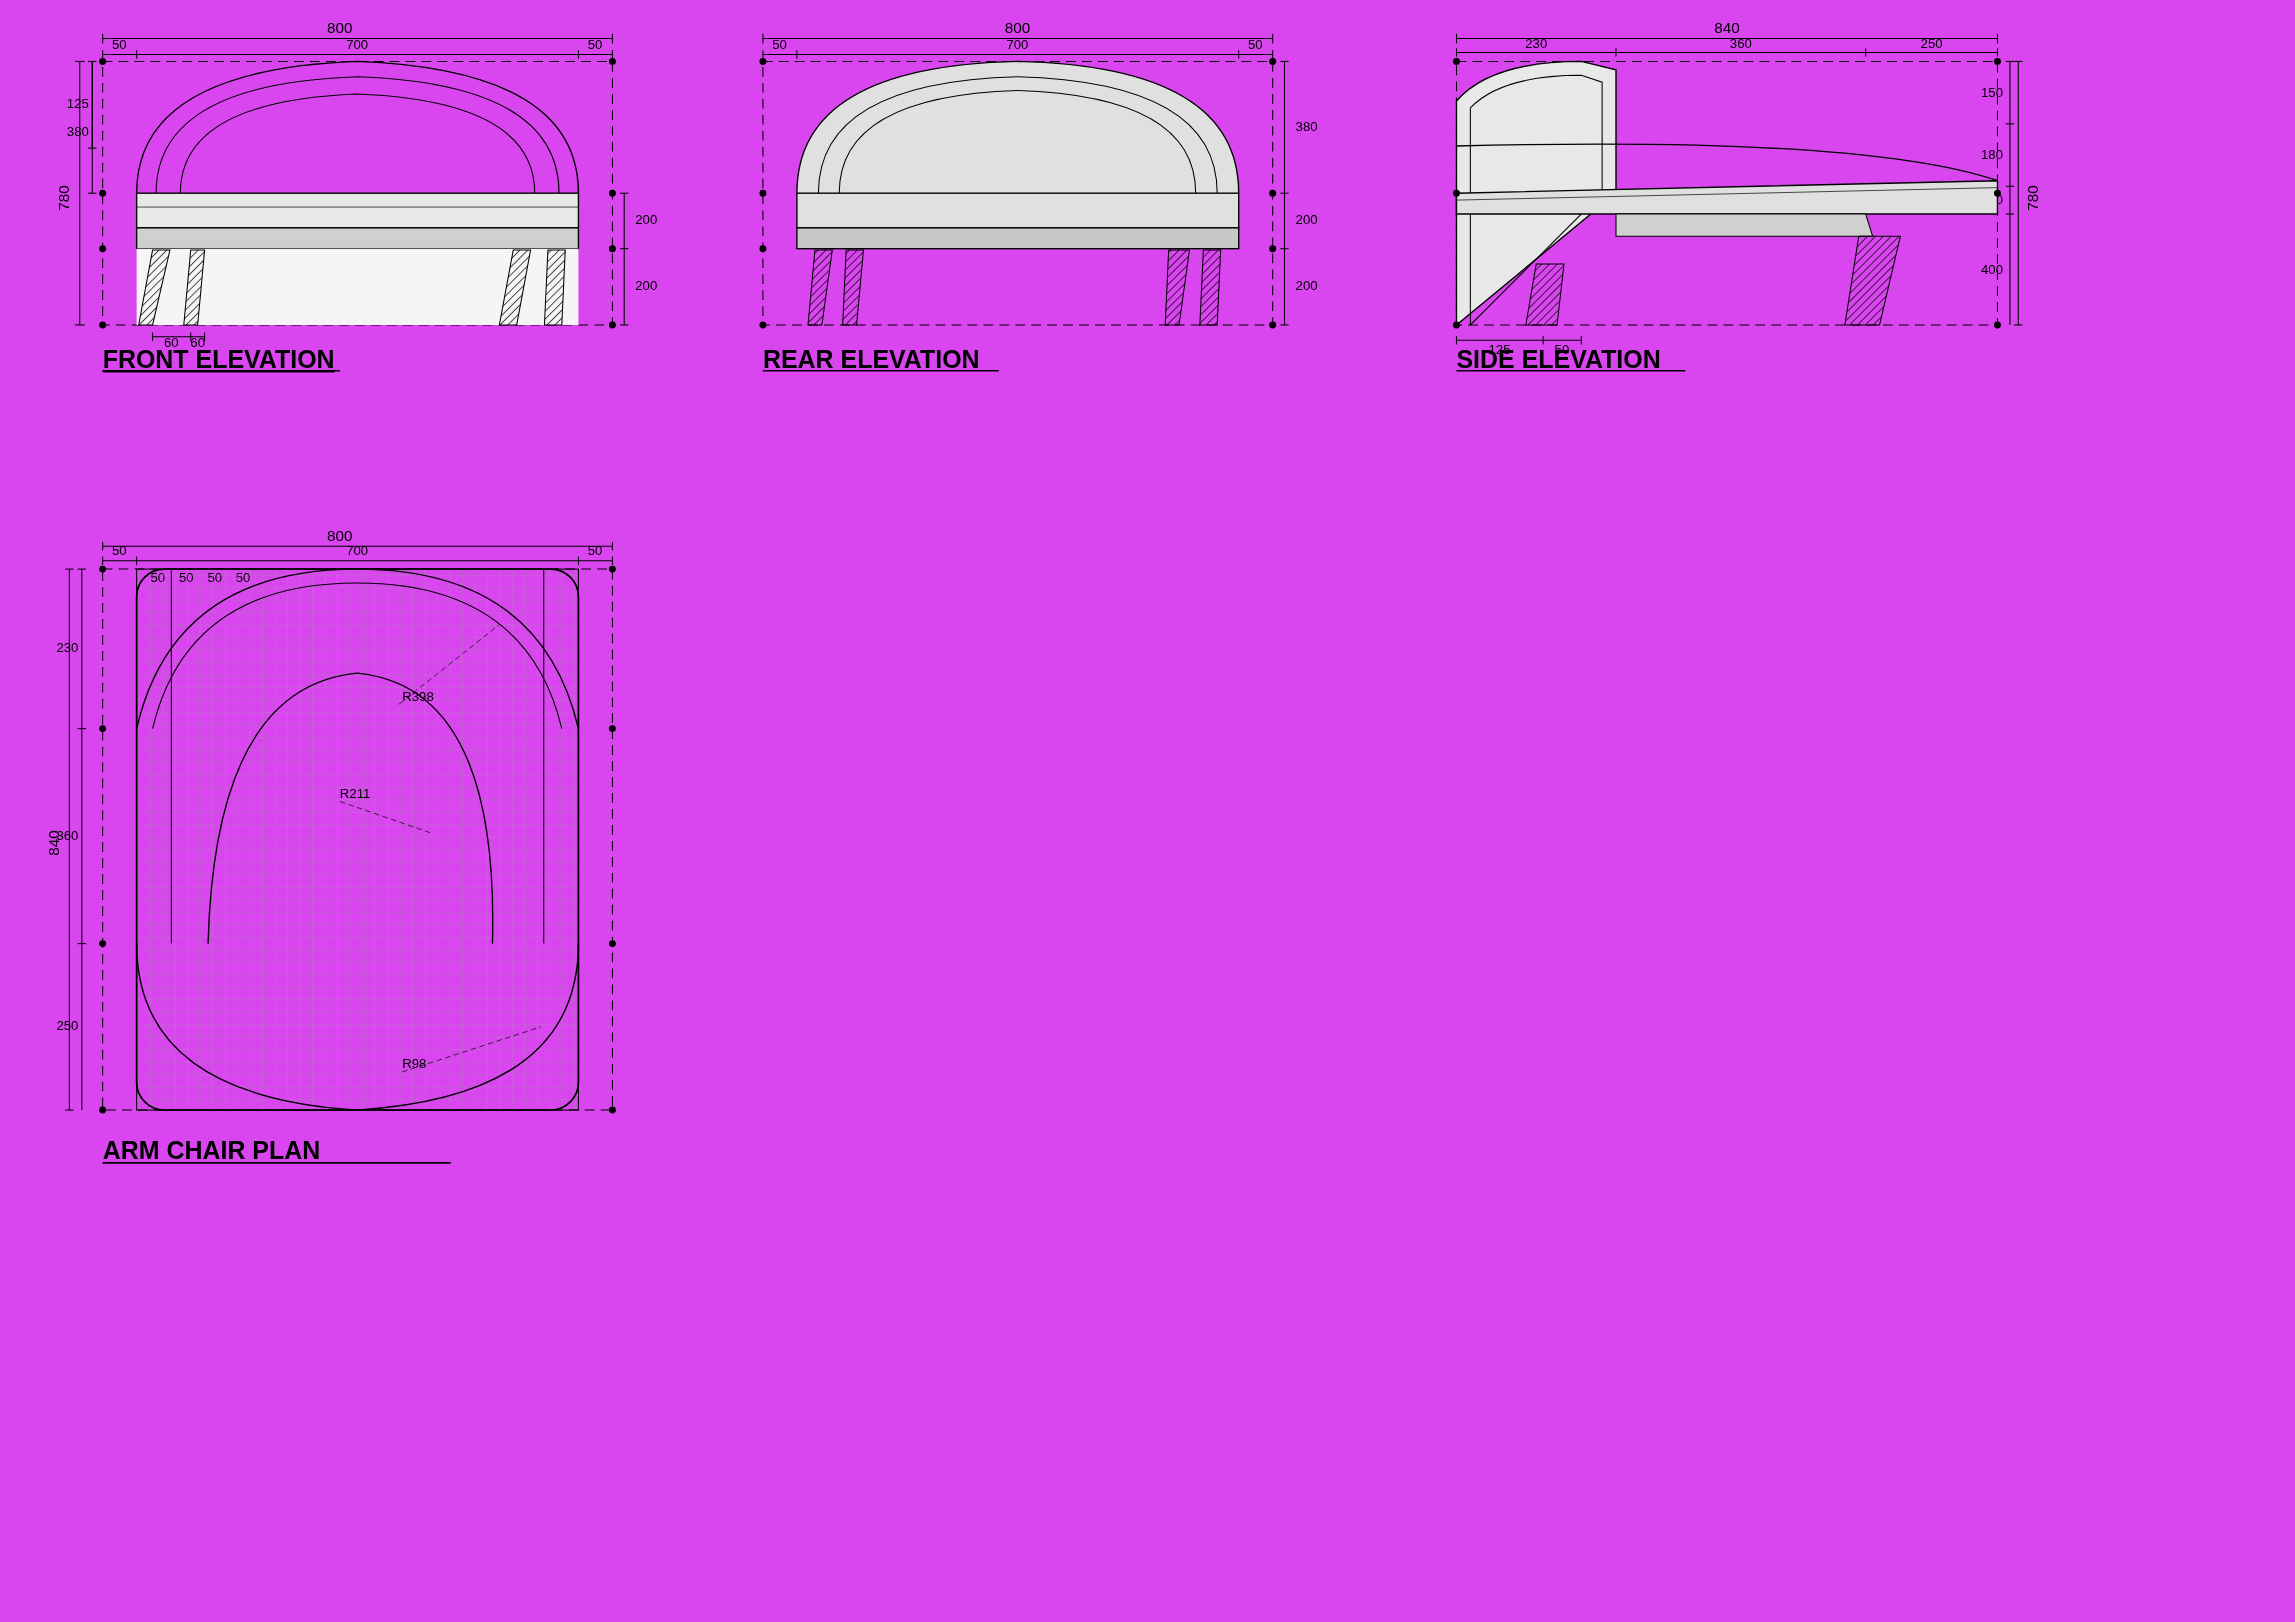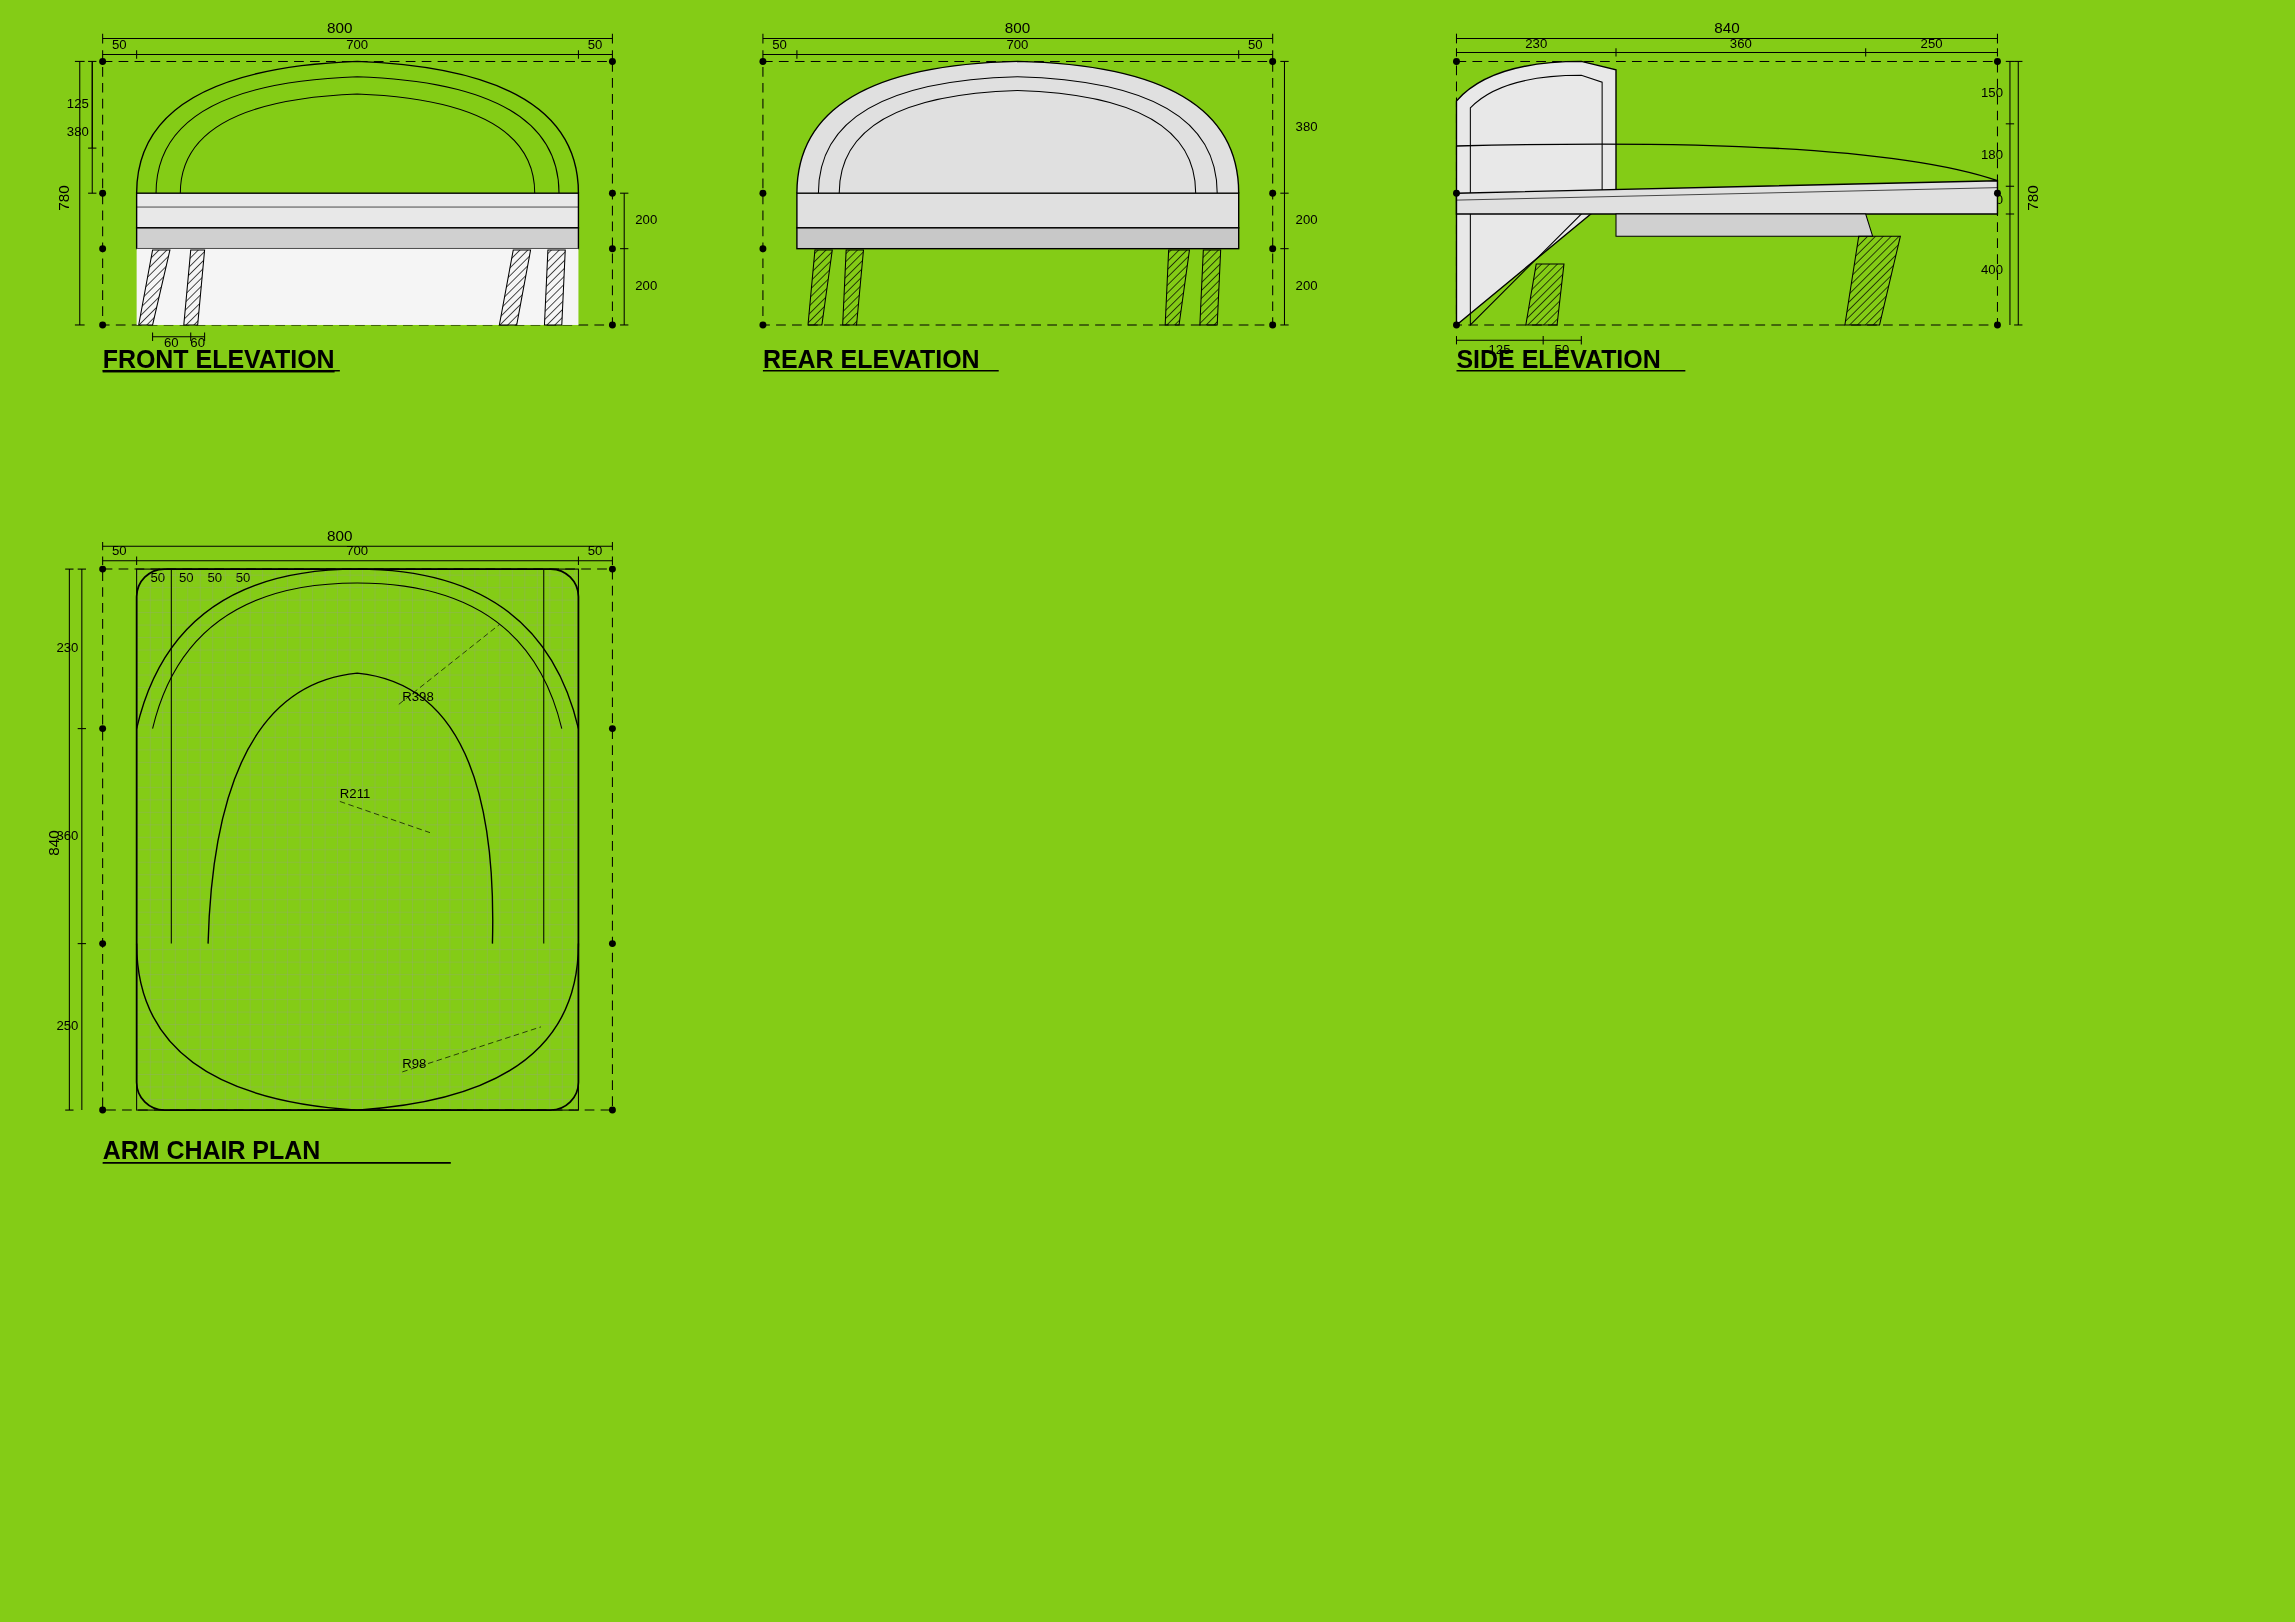--- a/index.html
+++ b/index.html
@@ -8,21 +8,21 @@
       font-family: Arial, sans-serif;
       width: 2295px;
       height: 1623px;
       overflow: hidden;
       position: relative;
     }
 
     .page {
       width: 2295px;
       height: 1623px;
-      background: #84cc16;
+      background: #d946ef;
       position: relative;
     }
 
     .drawing-area {
       position: absolute;
       top: 0;
       left: 0;
       width: 100%;
       height: 100%;
     }

